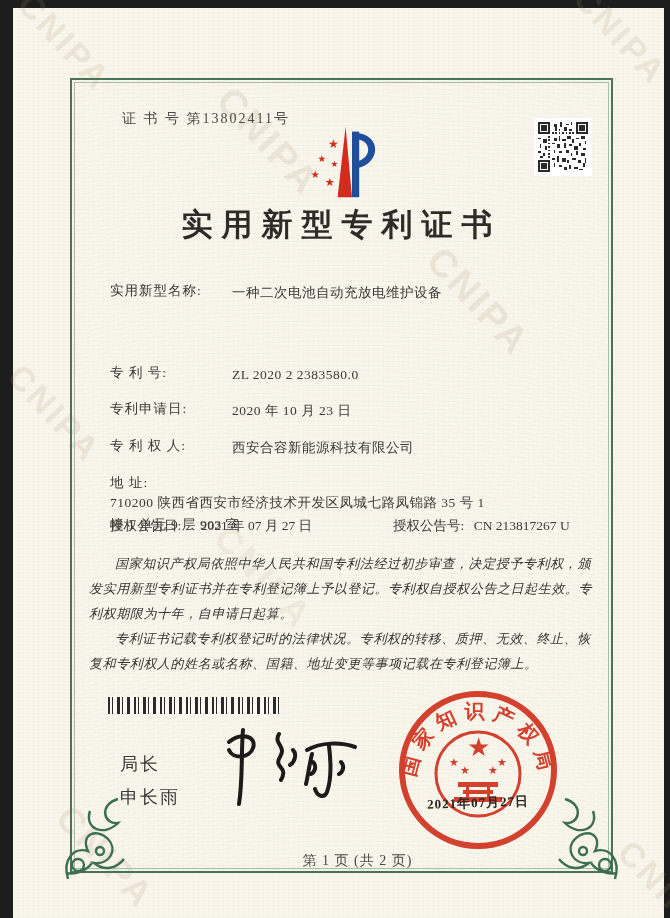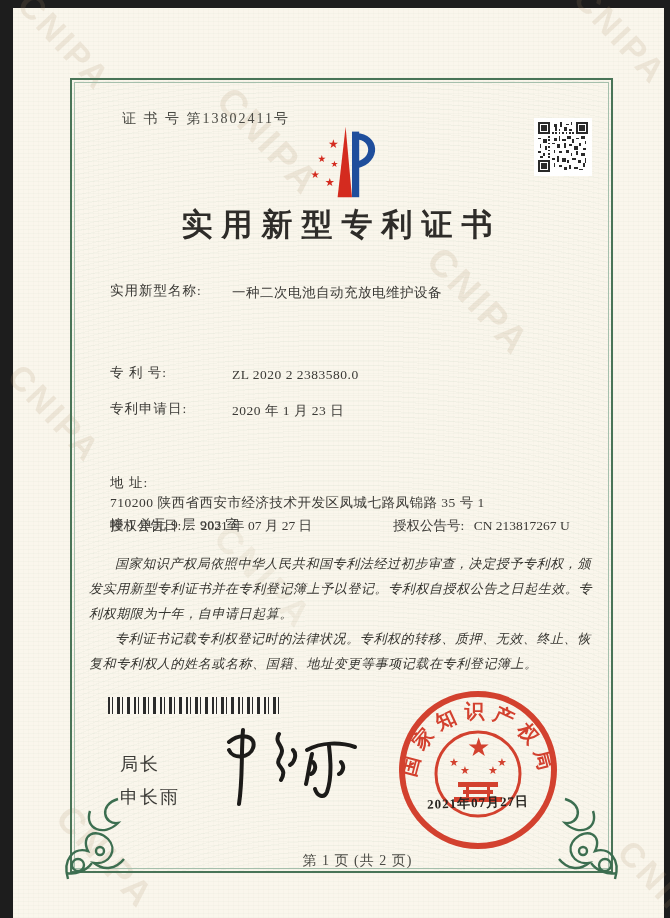--- a/index.html
+++ b/index.html
@@ -138,21 +138,24 @@
 
     <div class="title">实用新型专利证书</div>
 
     <div class="field f0">
       <span class="lab">实用新型名称:</span><span class="val">一种二次电池自动充放电维护设备</span>
     </div>
     <div class="field f2">
       <span class="lab">专  利  号:</span><span class="val">ZL 2020 2 2383580.0</span>
     </div>
     <div class="field f3">
-      <span class="lab">专利申请日:</span><span class="val">2020 年 1 月 23 日</span>
+      <span class="lab">专利申请日:</span><span class="val">2020 年 10 月 23 日</span>
+    </div>
+    <div class="field f4">
+      <span class="lab">专 利 权 人:</span><span class="val">西安合容新能源科技有限公司</span>
     </div>
     <div class="field f5">
       <span class="lab">地      址:</span><span class="val">710200 陕西省西安市经济技术开发区凤城七路凤锦路 35 号 1 幢 1 单元 9 层 903 室</span>
     </div>
 
     <div class="grant-row">
       <span>授权公告日:</span>
       <span style="margin-left:16px;">2021 年 07 月 27 日</span>
       <span class="right">
         <span>授权公告号:</span>

